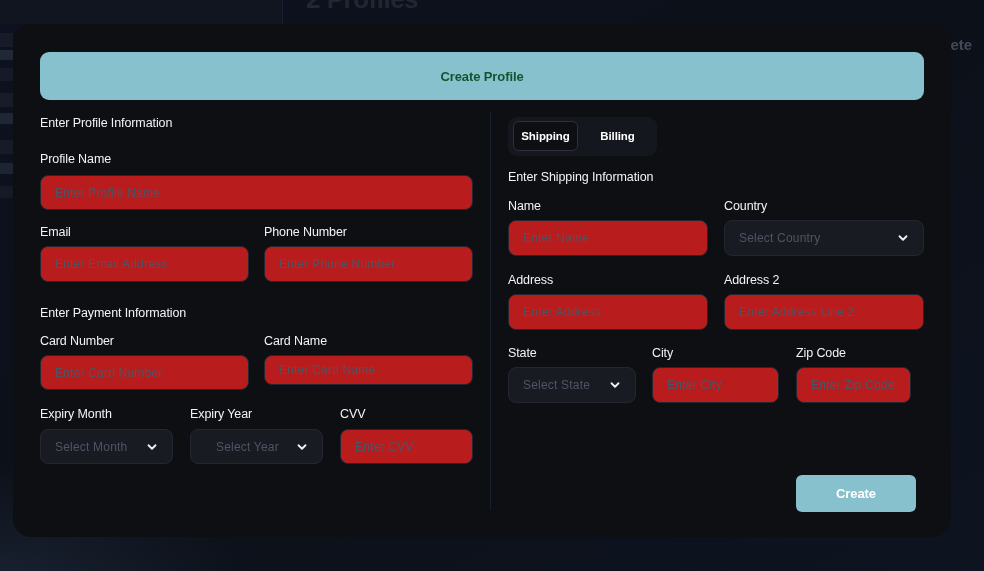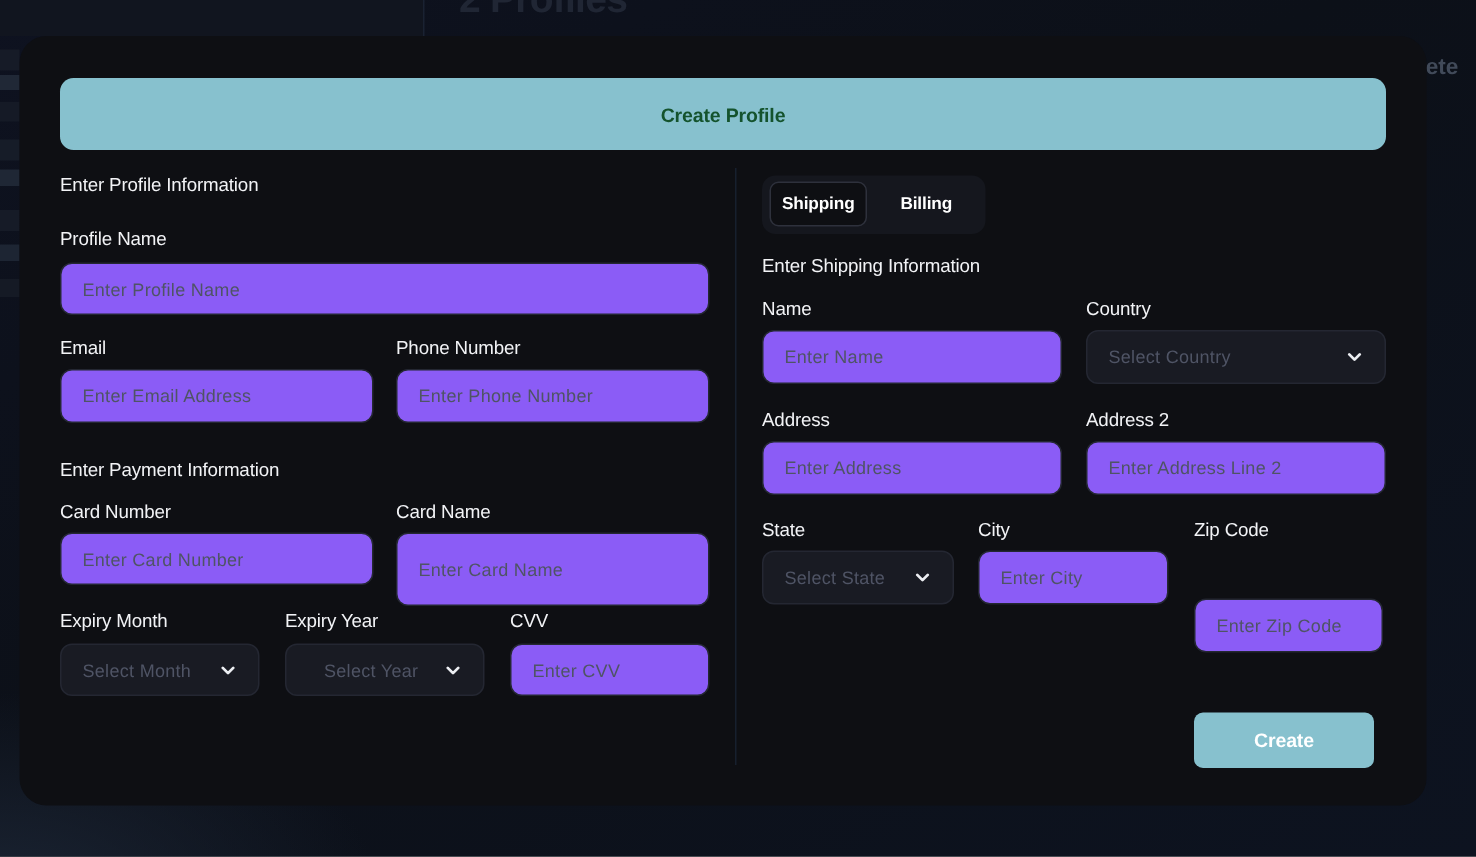--- a/index.html
+++ b/index.html
@@ -34,21 +34,21 @@
     display: flex; align-items: center; justify-content: center;
     letter-spacing: -0.1px;
   }
   .divider { left: 477px; top: 88px; width: 1px; height: 398px; background: #17202e; }
 
   .sec-title, .lbl {
     color: #f2f3f6; font-weight: normal; font-size: 12.5px; letter-spacing: -0.1px;
     white-space: nowrap;
   }
   .inp {
-    background: #8b5cf6; border: 1px solid #242732; border-radius: 8px;
+    background: #b91c1c; border: 1px solid #242732; border-radius: 8px;
     color: #d9dce4; font-size: 12px; font-family: "Liberation Sans", sans-serif;
     padding: 0 0 0 14px; outline: none; letter-spacing: 0.2px;
   }
   .inp::placeholder { color: #4f5465; opacity: 1; }
   .sel {
     background: #191b23; border: 1px solid #242732; border-radius: 8px;
     display: flex; align-items: center; justify-content: space-between;
     padding: 0 13px 0 14px; cursor: pointer;
   }
   .sel span { color: #4f5465; font-size: 12px; letter-spacing: 0.2px; white-space: nowrap; }
@@ -108,21 +108,21 @@
 
   <div class="abs lbl" style="left:251px;top:201px;">Phone Number</div>
   <input class="abs inp" style="left: 251px; top: 222px; width: 209px; height: 36px;" placeholder="Enter Phone Number">
 
   <div class="abs sec-title" style="left:27px;top:282px;">Enter Payment Information</div>
 
   <div class="abs lbl" style="left:27px;top:310px;">Card Number</div>
   <input class="abs inp" style="left: 27px; top: 331px; width: 209px; height: 35px;" placeholder="Enter Card Number">
 
   <div class="abs lbl" style="left:251px;top:310px;">Card Name</div>
-  <input class="abs inp" style="left: 251px; top: 331px; width: 209px; height: 49px;" placeholder="Enter Card Name">
+  <input class="abs inp" style="left: 251px; top: 331px; width: 209px; height: 30px;" placeholder="Enter Card Name">
 
   <div class="abs lbl" style="left:27px;top:383px;">Expiry Month</div>
   <div class="abs sel" style="left:27px;top:405px;width:133px;height:35px;">
     <span>Select Month</span>
     <svg width="14" height="14" viewBox="0 0 24 24" fill="none" stroke="#eceef2" stroke-width="3.2" stroke-linecap="round" stroke-linejoin="round">
         <polyline points="6 9 12 15 18 9"></polyline>
       </svg>
   </div>
 
   <div class="abs lbl" style="left:177px;top:383px;">Expiry Year</div>
@@ -167,16 +167,16 @@
     <span>Select State</span>
     <svg width="14" height="14" viewBox="0 0 24 24" fill="none" stroke="#eceef2" stroke-width="3.2" stroke-linecap="round" stroke-linejoin="round">
         <polyline points="6 9 12 15 18 9"></polyline>
       </svg>
   </div>
 
   <div class="abs lbl" style="left:639px;top:322px;">City</div>
   <input class="abs inp" style="left: 639px; top: 343px; width: 127px; height: 36px;" placeholder="Enter City">
 
   <div class="abs lbl" style="left:783px;top:322px;">Zip Code</div>
-  <input class="abs inp" style="left: 783px; top: 343px; width: 126px; height: 36px; margin-top: 32px;" placeholder="Enter Zip Code">
+  <input class="abs inp" style="left: 783px; top: 343px; width: 115px; height: 36px;" placeholder="Enter Zip Code">
 
   <button class="abs create-btn">Create</button>
 </div>
 
 </body></html>

